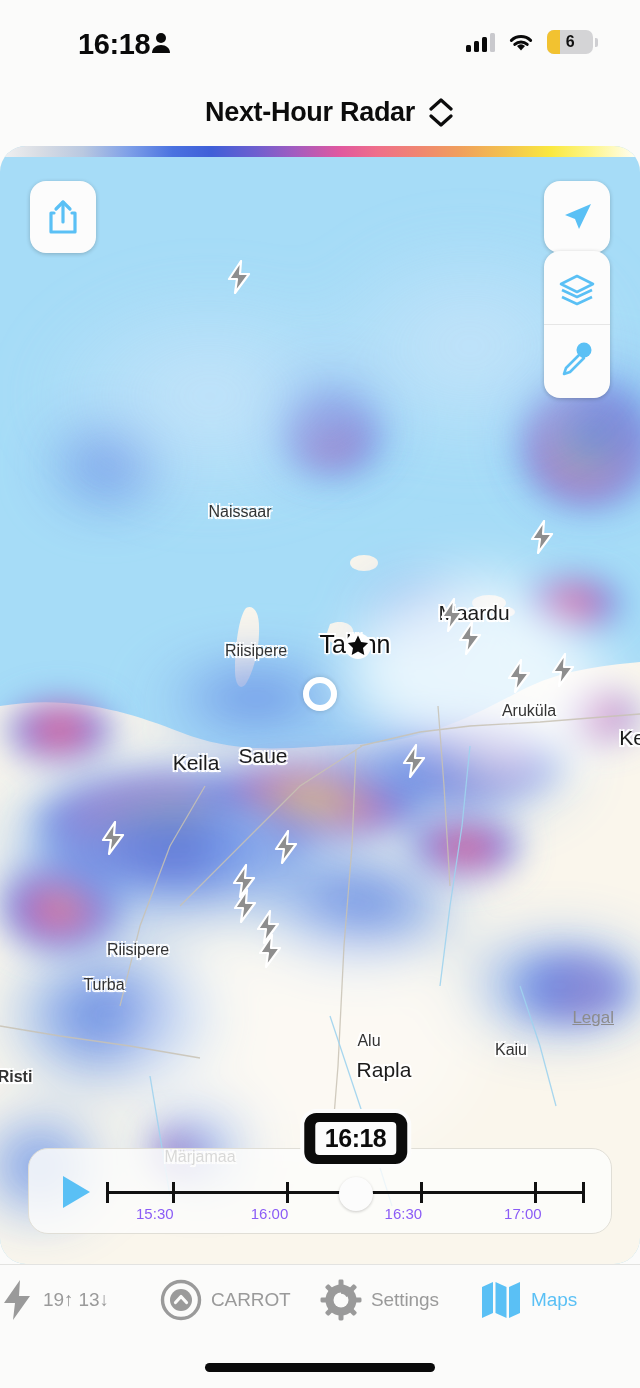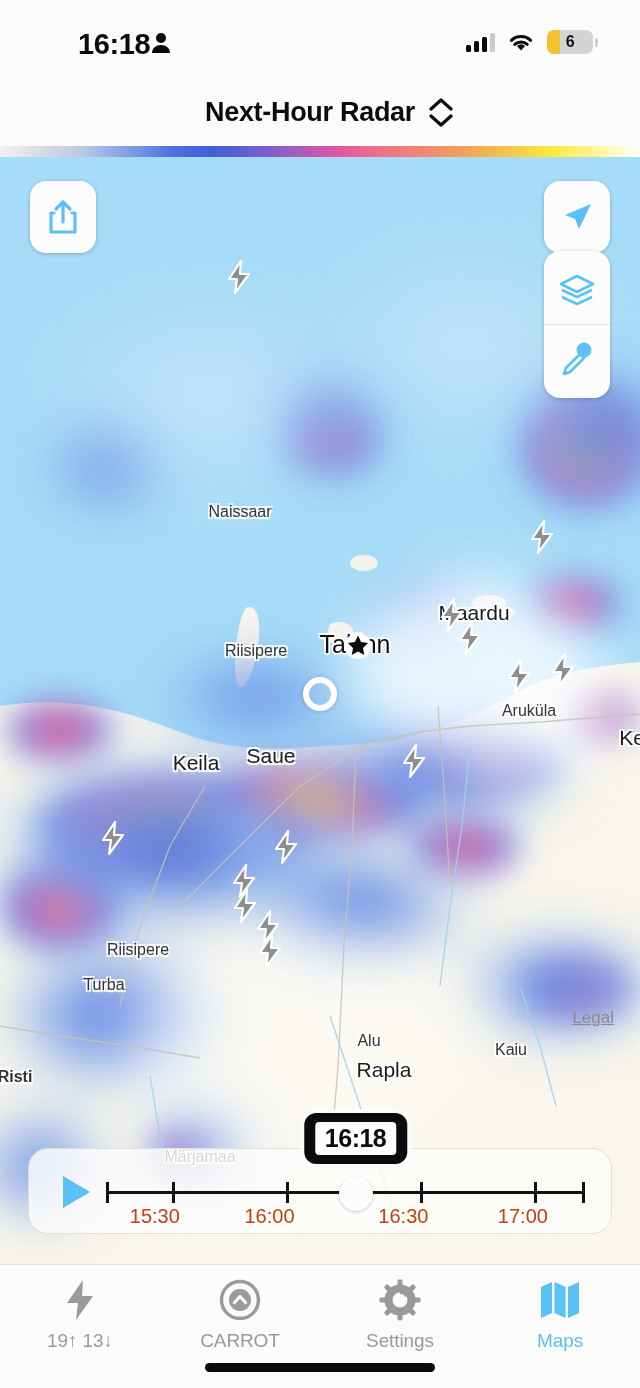--- a/index.html
+++ b/index.html
@@ -39,21 +39,21 @@
   .navbar {
     position:absolute; top:78px; left:0; width:640px; height:68px;
     display:flex; align-items:center; justify-content:center; gap:14px;padding-left:18px;
   }
   .nav-title { font-size:27px; font-weight:700; color:#0c0c0c; letter-spacing:-0.3px; }
   .nav-chevrons { display:flex; flex-direction:column; align-items:center; gap:3px; }
 
   
   .map {
     position:absolute; top:146px; left:0; width:640px; height:1118px;
-    overflow:hidden; background:#f7f3e8;
+    overflow:hidden; background:#f7f3e8;border-radius:26px;
   }
   .map-base { position:absolute; inset:0; }
   .legend-strip {
     position:absolute; top:0; left:0; width:640px; height:11px;
     background:linear-gradient(to right,
       #f2f2f2 0%, #d9dde4 6%, #b9c8e0 13%, #7fa0e8 20%,
       #4a72e0 27%, #3f5fd8 33%, #6e5fcf 40%, #a25cc0 46%,
       #e0589f 53%, #ef6f8a 59%, #f0886f 66%, #f0a05c 72%,
       #f3c24e 79%, #fae83f 86%, #fdf584 92%, #ffffff 100%);
     z-index:7;
@@ -107,21 +107,21 @@
   
   .scrubber {
     position:absolute; left:28px; bottom:30px; width:584px; height:86px;
     background:rgba(252,252,251,0.82); border:1px solid #e0ded6;
     border-radius:20px; z-index:10;
   }
   .play-btn { position:absolute; left:30px; top:25px; width:34px; height:36px; }
   .track { position:absolute; left:78px; right:28px; top:42px; height:3px; background:#111; }
   .tick { position:absolute; top:-9px; width:3px; height:21px; background:#111; }
   .tlabel {
-    position:absolute; top:56px; font-size:20px; color:#c2410c;
+    position:absolute; top:56px; font-size:15px; color:#8b5cf6;
     transform:translateX(-50%); white-space:nowrap;
   }
   .thumb {
     position:absolute; width:34px; height:34px; background:#fcfcfc;
     border-radius:50%; top:28px; transform:translateX(-50%);
     box-shadow:0 1px 3px rgba(0,0,0,0.2); z-index:11;
   }
   .bubble {
     position:absolute; top:-40px; transform:translateX(-50%);
     background:#0b0b0b; border-radius:16px; padding:9px 11px;
@@ -132,21 +132,21 @@
     font-size:25px; font-weight:700; color:#0b0b0b; letter-spacing:-0.5px;
   }
 
   
   .tabbar {
     position:absolute; left:0; bottom:0; width:640px; height:124px;
     background:#fbfbfa; border-top:1px solid #e3e3e1;
     display:flex; align-items:flex-start; padding-top:14px;
   }
   .tab {
-    flex:1; display:flex; flex-direction:column;
+    flex:1; display:flex; flex-direction:row;
     align-items:center; gap:9px;
   }
   .tab-ico { height:42px; display:flex; align-items:center; justify-content:center; }
   .tab-label { font-size:19px; color:#9a9a9a; letter-spacing:-0.1px; }
   .tab-label.active { color:#5ac0f5; }
 
   .home-indicator {
     position:absolute; left:50%; transform:translateX(-50%);
     bottom:16px; width:230px; height:9px; background:#0a0a0a; border-radius:6px;
   }
@@ -335,21 +335,21 @@
     </div>
 
     <div id="map-overlays">
         <div class="plabel p-minor" style="left: 240px; top: 366px; transform: translate(-50%, -50%);">Naissaar</div>
         <div class="plabel p-minor" style="left: 256px; top: 505px; transform: translate(-50%, -50%);">Riisipere</div>
         <div class="plabel p-major" style="left: 355px; top: 498px; transform: translate(-50%, -50%);">Tallinn</div>
         <div class="plabel p-city" style="left: 474px; top: 467px; transform: translate(-50%, -50%);">Maardu</div>
         <div class="plabel p-minor" style="left: 529px; top: 565px; transform: translate(-50%, -50%);">Aruküla</div>
         <div class="plabel p-city" style="left: 632px; top: 592px; transform: translate(-50%, -50%);">Ke</div>
         <div class="plabel p-city" style="left: 196px; top: 617px; transform: translate(-50%, -50%);">Keila</div>
-        <div class="plabel p-city" style="left: 263px; top: 610px; transform: translate(-50%, -50%); margin-left: 8px;">Saue</div>
+        <div class="plabel p-city" style="left: 263px; top: 610px; transform: translate(-50%, -50%);">Saue</div>
         <div class="plabel p-minor" style="left: 138px; top: 804px; transform: translate(-50%, -50%);">Riisipere</div>
         <div class="plabel p-minor" style="left: 104px; top: 839px; transform: translate(-50%, -50%);">Turba</div>
         <div class="plabel p-minor" style="left: 15px; top: 931px; transform: translate(-50%, -50%); font-weight: bold;">Risti</div>
         <div class="plabel p-minor" style="left: 369px; top: 895px; transform: translate(-50%, -50%);">Alu</div>
         <div class="plabel p-city" style="left: 384px; top: 924px; transform: translate(-50%, -50%);">Rapla</div>
         <div class="plabel p-minor" style="left: 511px; top: 904px; transform: translate(-50%, -50%);">Kaiu</div>
         <div class="plabel p-minor" style="left: 200px; top: 1011px; transform: translate(-50%, -50%);">Märjamaa</div>
         <div class="bolt" style="left: 226px; top: 114px;"><svg width="26" height="34" viewBox="0 0 26 34">
             <path d="M15 1 L3 19 H11 L9 33 L23 14 H14 Z" fill="#8e8e8e" stroke="#ffffff" stroke-width="2.2" stroke-linejoin="round"></path>
           </svg></div>

